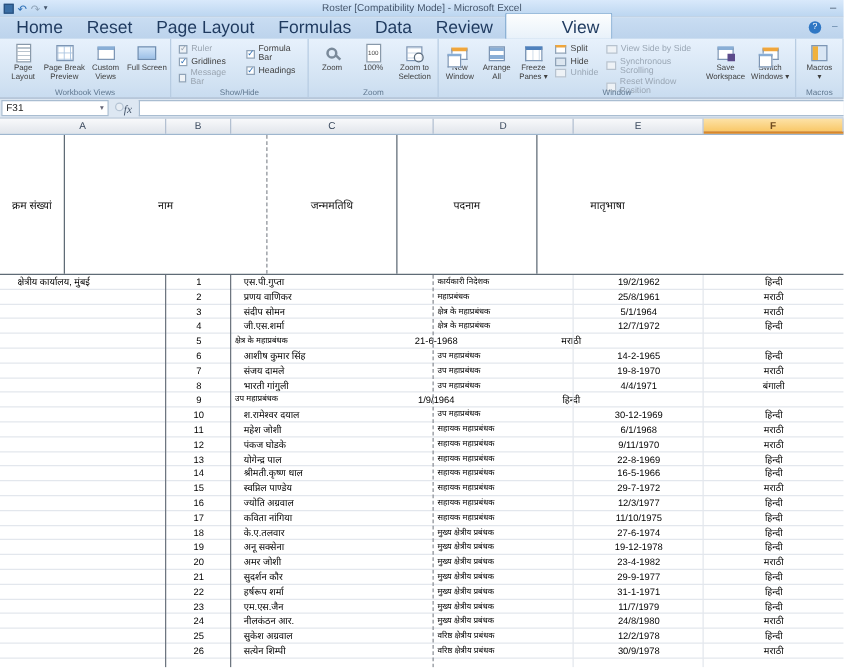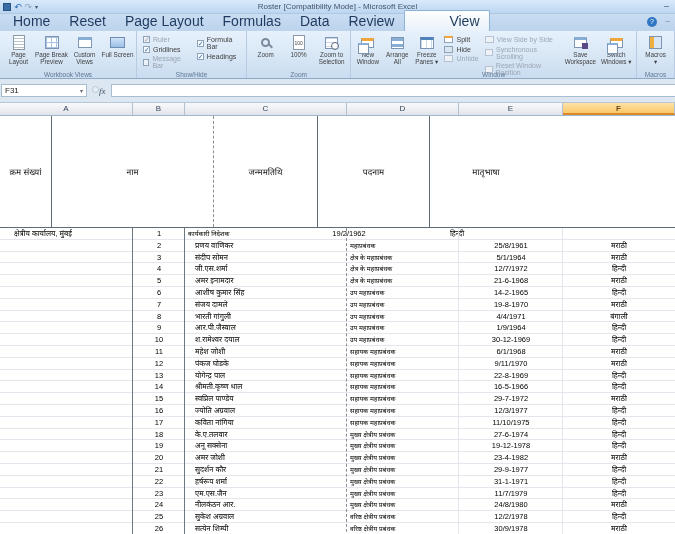--- a/index.html
+++ b/index.html
@@ -98,21 +98,21 @@
   
   .smallcol { display:flex; flex-direction:column; gap:2.5px; padding:3px 3px 0 3px; }
   .smallbtn { display:flex; align-items:center; gap:3px; font-size:7px; color:#3f3f3f; }
   .smallbtn.dis { color:#9aa7b5; }
   .sicon { width:9px; height:7px; border:1px solid #8fa3b8; background:#fff; display:inline-block; }
   .si-split { border-top:2px solid #f0a63c; }
   .si-hide { background:#dce6f0; }
   .smallbtn.dis .sicon { border-color:#b6c2cf; background:#eef2f6; }
 
   
-  .formula-row { height:24px; background:#dde7f2; display:flex; align-items:center;
+  .formula-row { height:16px; background:#dde7f2; display:flex; align-items:center;
     border-bottom:1px solid #b8c6d6; padding:1px 0 1px 1px; }
   .namebox { width:86px; height:13px; background:#fff; border:1px solid #a9bdd1;
     font-size:8px; color:#222; display:flex; align-items:center;
     padding:0 3px; justify-content:space-between; }
   .nb-arrow { color:#667; font-size:6px; }
   .fx-area { display:flex; align-items:flex-start; padding:0 5px; }
   .fx-circle { width:7px; height:7px; border-radius:50%; background:#e8eef5;
     border:1px solid #b5c4d4; }
   .fx { font-size:9px; font-style:italic; color:#44546a;
     font-family:"Liberation Serif","DejaVu Serif",serif; }
@@ -369,20 +369,21 @@
     <div class="bcell bd w-b">क्रम संख्यां</div>
     <div class="bcell dot w-c">नाम</div>
     <div class="bcell bd w-e">जन्ममतिथि</div>
     <div class="bcell bd w-d">पदनाम</div>
     <div class="bcell w-f">मातृभाषा</div>
   </div>
   <div id="rows">
       <div class="row">
         <div class="cell c-a">क्षेत्रीय  कार्यालय, मुंबई</div>
         <div class="cell c-b">1</div>
+        <div class="cell c-c">एस.पी.गुप्ता</div>
         <div class="cell c-d">कार्यकारी निदेशक</div>
         <div class="cell c-e">19/2/1962</div>
         <div class="cell c-f">हिन्दी</div>
       </div>
       <div class="row">
         <div class="cell c-a"></div>
         <div class="cell c-b">2</div>
         <div class="cell c-c">प्रणय वाणिकर</div>
         <div class="cell c-d">महाप्रबंधक</div>
         <div class="cell c-e">25/8/1961</div>
@@ -400,21 +401,20 @@
         <div class="cell c-a"></div>
         <div class="cell c-b">4</div>
         <div class="cell c-c">जी.एस.शर्मा</div>
         <div class="cell c-d">क्षेत्र के महाप्रबंधक</div>
         <div class="cell c-e">12/7/1972</div>
         <div class="cell c-f">हिन्दी</div>
       </div>
       <div class="row">
         <div class="cell c-a"></div>
         <div class="cell c-b">5</div>
-        <div class="cell c-c">अमर इनामदार</div>
         <div class="cell c-d">क्षेत्र के महाप्रबंधक</div>
         <div class="cell c-e">21-6-1968</div>
         <div class="cell c-f">मराठी</div>
       </div>
       <div class="row">
         <div class="cell c-a"></div>
         <div class="cell c-b">6</div>
         <div class="cell c-c">आशीष कुमार सिंह</div>
         <div class="cell c-d">उप महाप्रबंधक</div>
         <div class="cell c-e">14-2-1965</div>
@@ -432,21 +432,20 @@
         <div class="cell c-a"></div>
         <div class="cell c-b">8</div>
         <div class="cell c-c">भारती गांगुली</div>
         <div class="cell c-d">उप महाप्रबंधक</div>
         <div class="cell c-e">4/4/1971</div>
         <div class="cell c-f">बंगाली</div>
       </div>
       <div class="row">
         <div class="cell c-a"></div>
         <div class="cell c-b">9</div>
-        <div class="cell c-c">आर.पी.जैस्वाल</div>
         <div class="cell c-d">उप महाप्रबंधक</div>
         <div class="cell c-e">1/9/1964</div>
         <div class="cell c-f">हिन्दी</div>
       </div>
       <div class="row">
         <div class="cell c-a"></div>
         <div class="cell c-b">10</div>
         <div class="cell c-c">श.रामेश्वर दयाल</div>
         <div class="cell c-d">उप महाप्रबंधक</div>
         <div class="cell c-e">30-12-1969</div>

